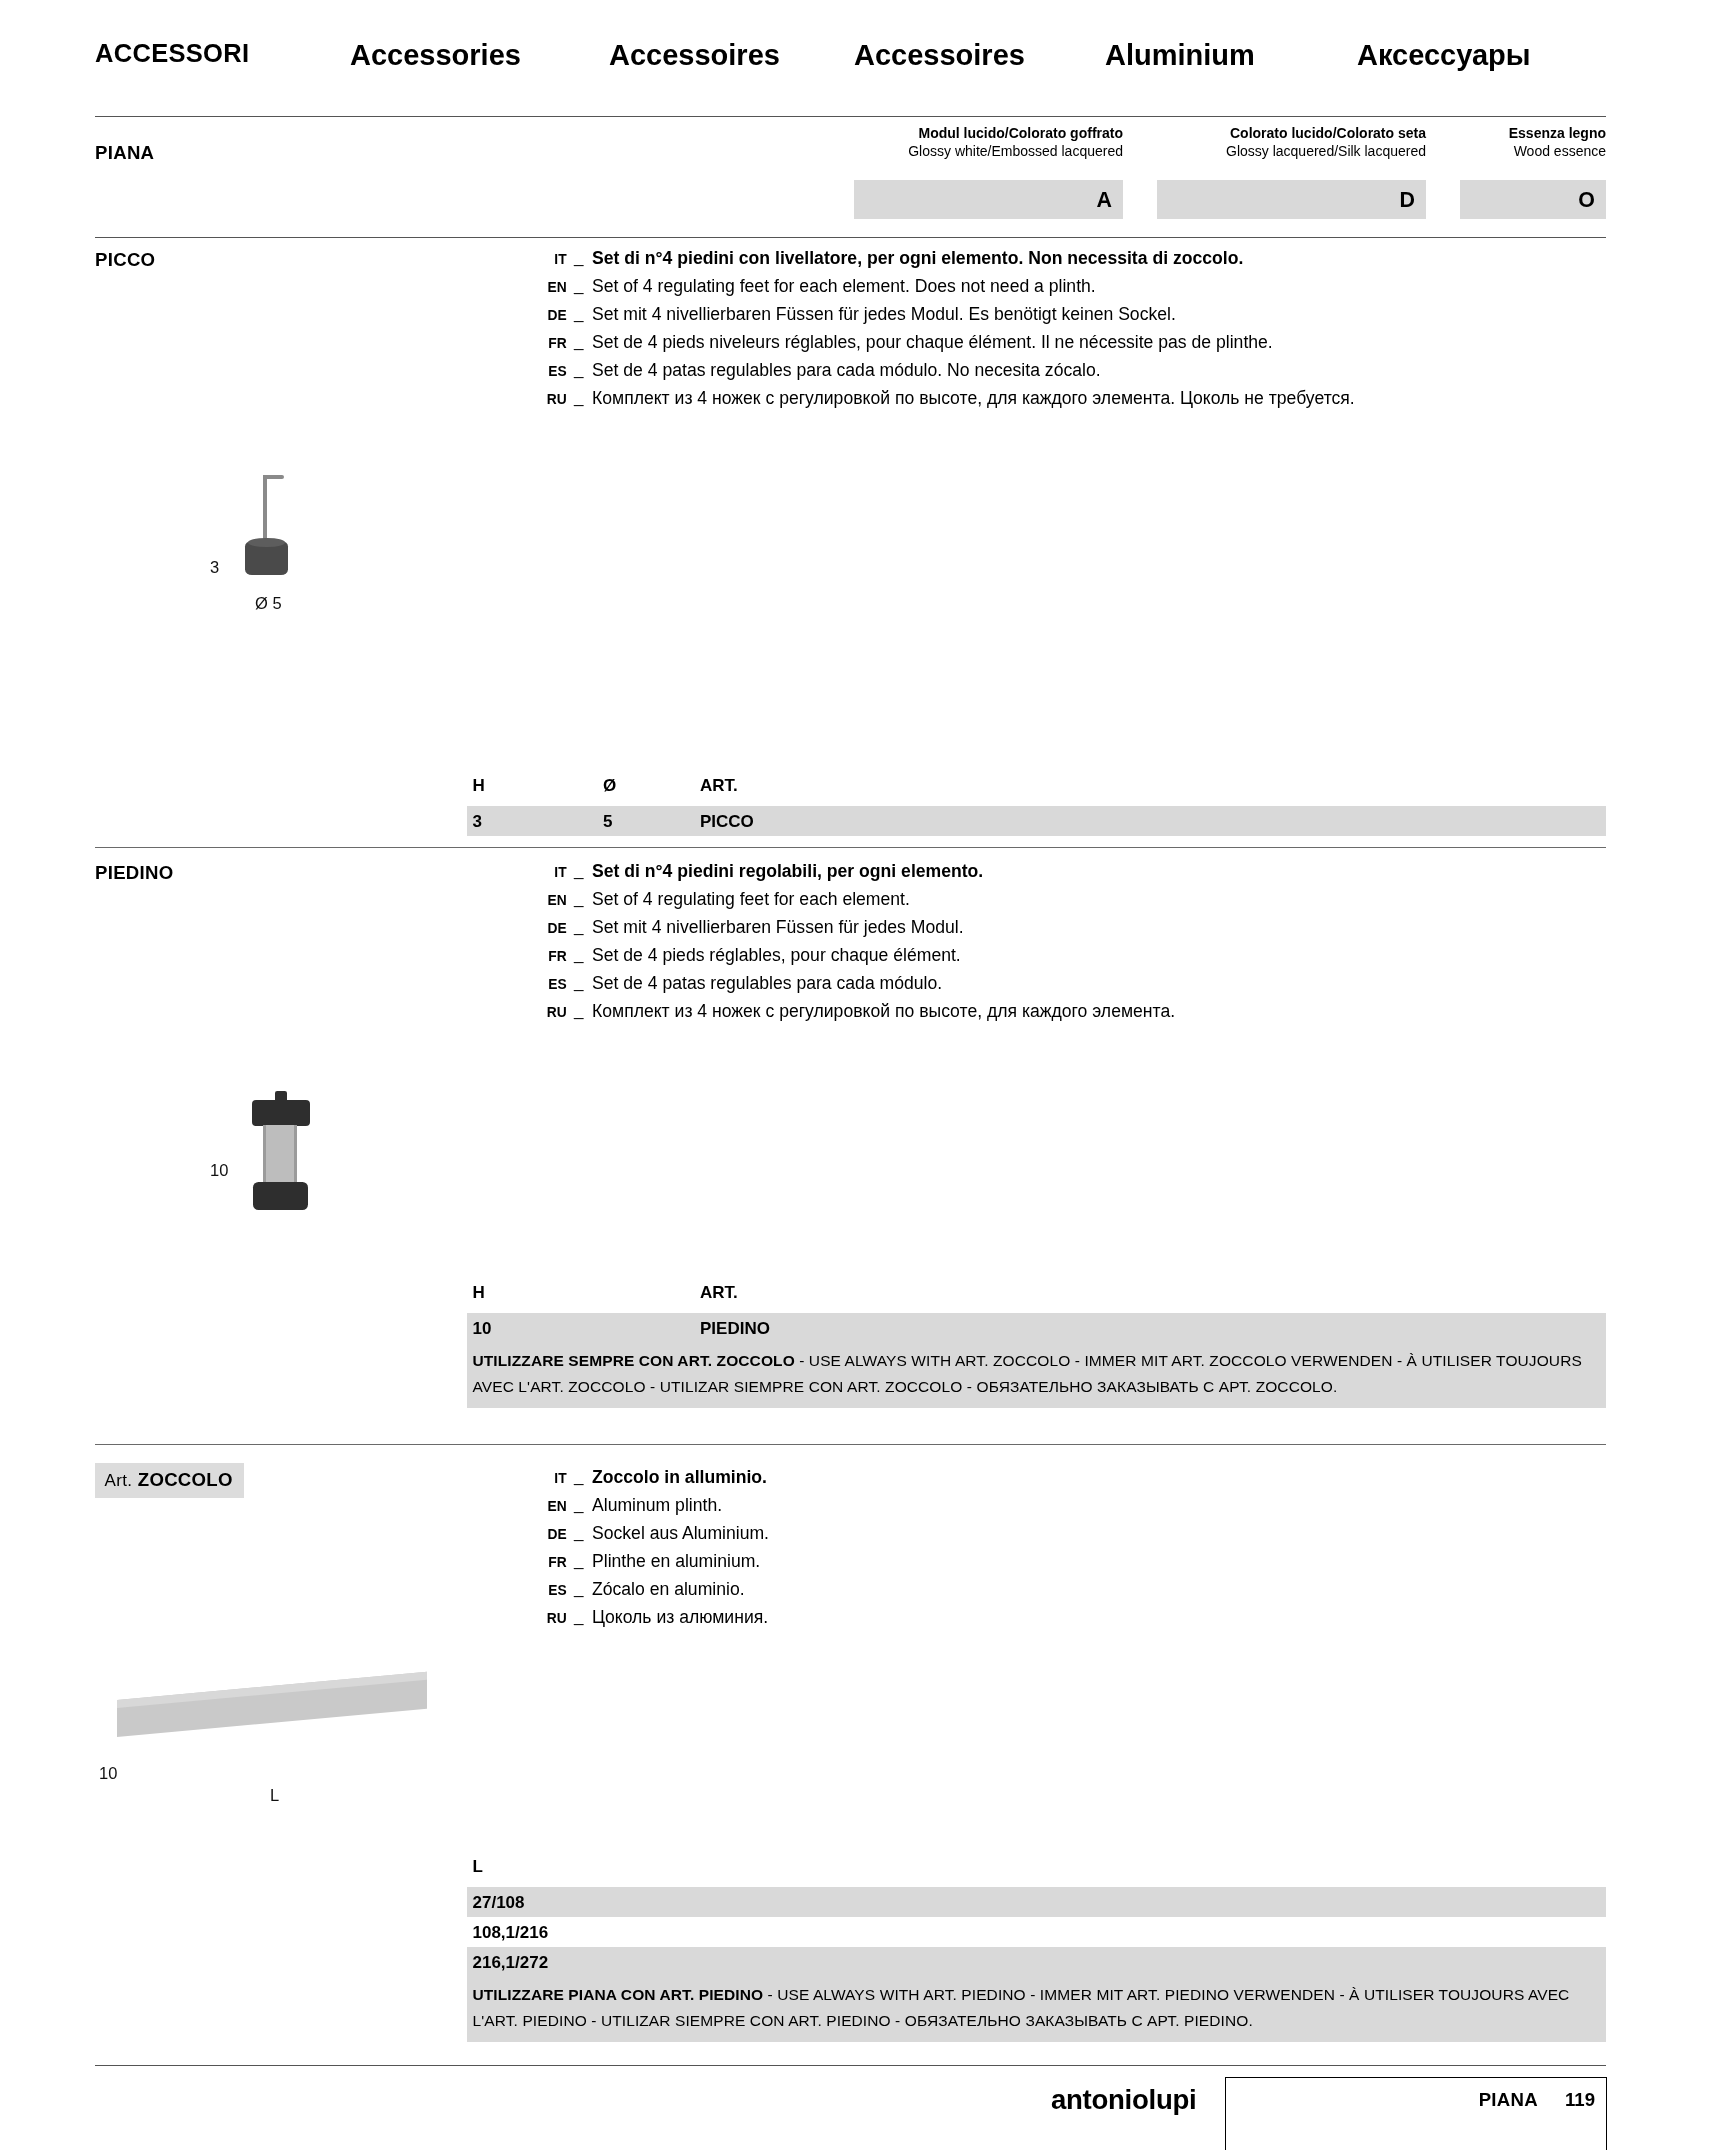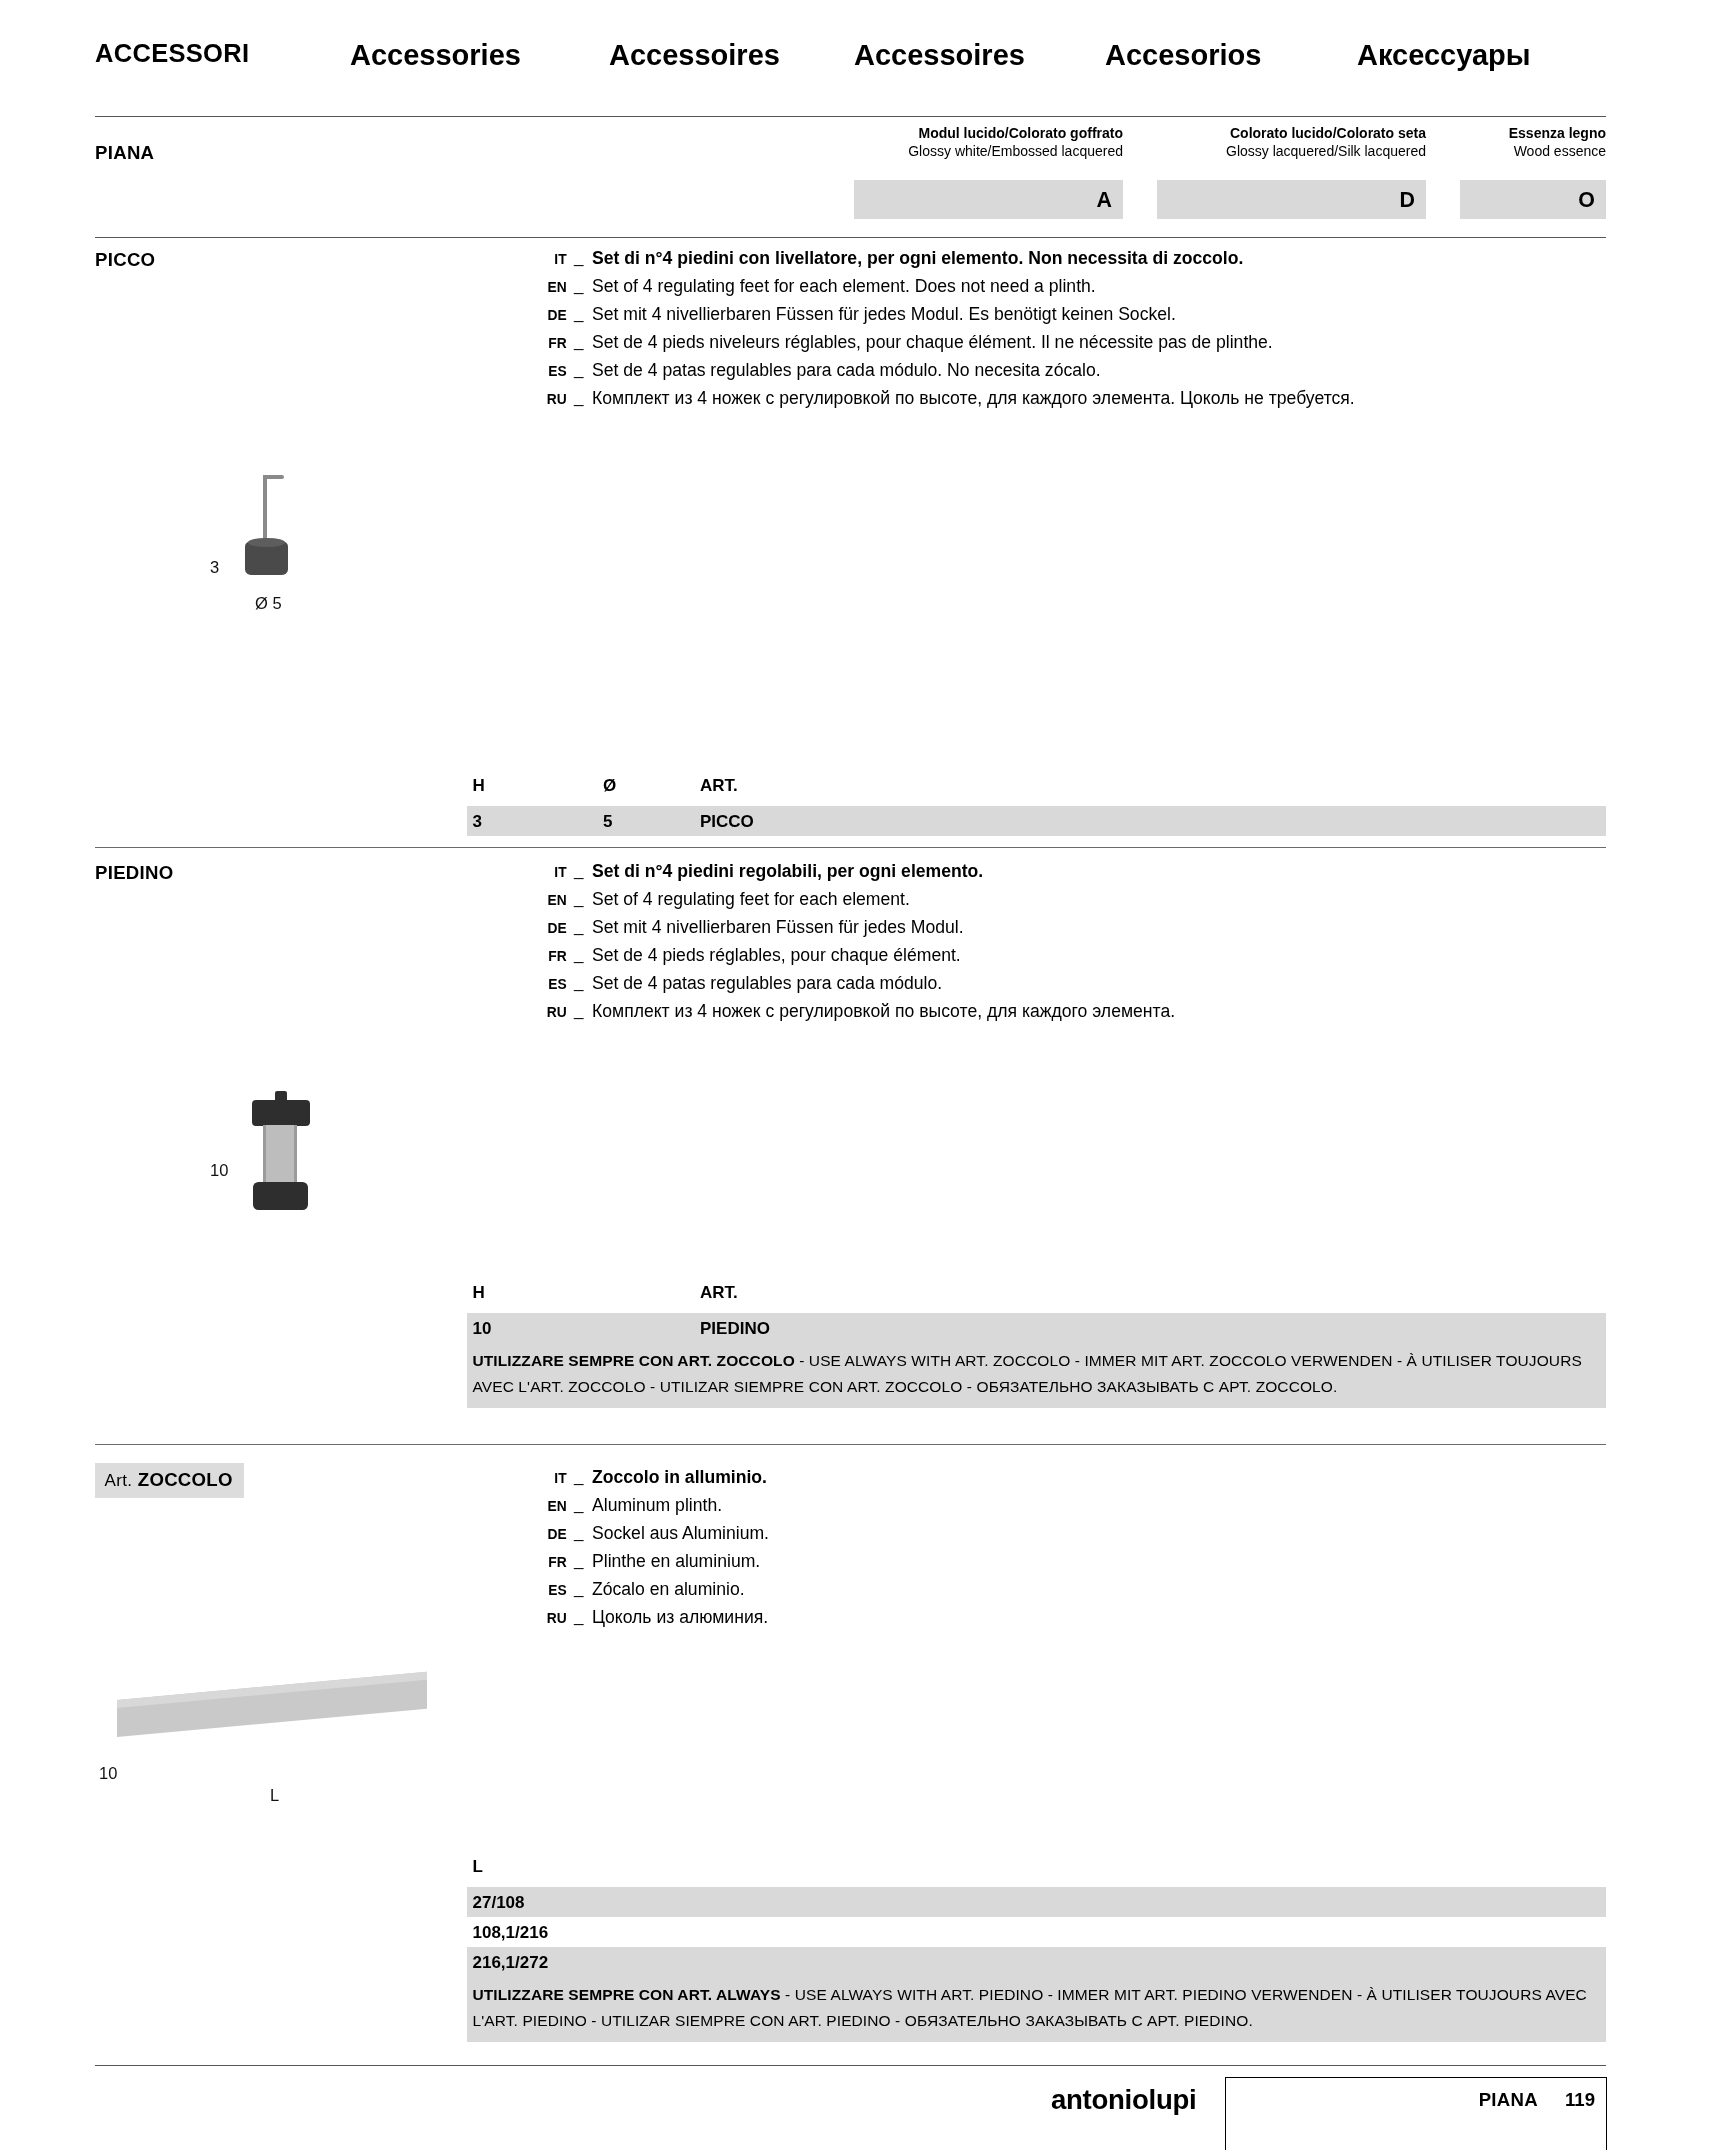--- a/index.html
+++ b/index.html
@@ -191,21 +191,21 @@
 </head>
 <body>
 
 <div class="page">
 
   <div class="lang-header">
     <div class="it">ACCESSORI</div>
     <div class="ln ln-en">Accessories</div>
     <div class="ln ln-fr">Accessoires</div>
     <div class="ln ln-de">Accessoires</div>
-    <div class="ln ln-es">Accesorios</div>
+    <div class="ln ln-es">Aluminium</div>
     <div class="ln ln-ru">Аксессуары</div>
   </div>
 
   <div class="rule" style="top:116px"></div>
 
   <div class="finish-band">
     <div class="finish-title">PIANA</div>
 
     <div class="finish-col fc-a">
       <div class="t1">Modul lucido/Colorato goffrato</div>
@@ -408,21 +408,21 @@
       <div class="row">
         <span class="c-l">27/108</span>
       </div>
       <div class="row plain">
         <span class="c-l">108,1/216</span>
       </div>
       <div class="row">
         <span class="c-l">216,1/272</span>
       </div>
       <div class="note">
-        <b>UTILIZZARE SEMPRE CON ART. ALWAYS</b><span> - USE ALWAYS WITH ART. PIEDINO - IMMER MIT ART. PIEDINO VERWENDEN - À UTILISER TOUJOURS AVEC L'ART. PIEDINO - UTILIZAR SIEMPRE CON ART. PIEDINO - ОБЯЗАТЕЛЬНО ЗАКАЗЫВАТЬ С АРТ. PIEDINO.</span>
+        <b>UTILIZZARE PIANA CON ART. PIEDINO</b><span> - USE ALWAYS WITH ART. PIEDINO - IMMER MIT ART. PIEDINO VERWENDEN - À UTILISER TOUJOURS AVEC L'ART. PIEDINO - UTILIZAR SIEMPRE CON ART. PIEDINO - ОБЯЗАТЕЛЬНО ЗАКАЗЫВАТЬ С АРТ. PIEDINO.</span>
       </div>
     </div>
   </div>
 
   <div class="rule" style="top:2065px"></div>
 
   <div class="footer">
     <div class="brand">antoniolupi</div>
     <div class="foot-box">
       <span class="foot-label">PIANA</span>

